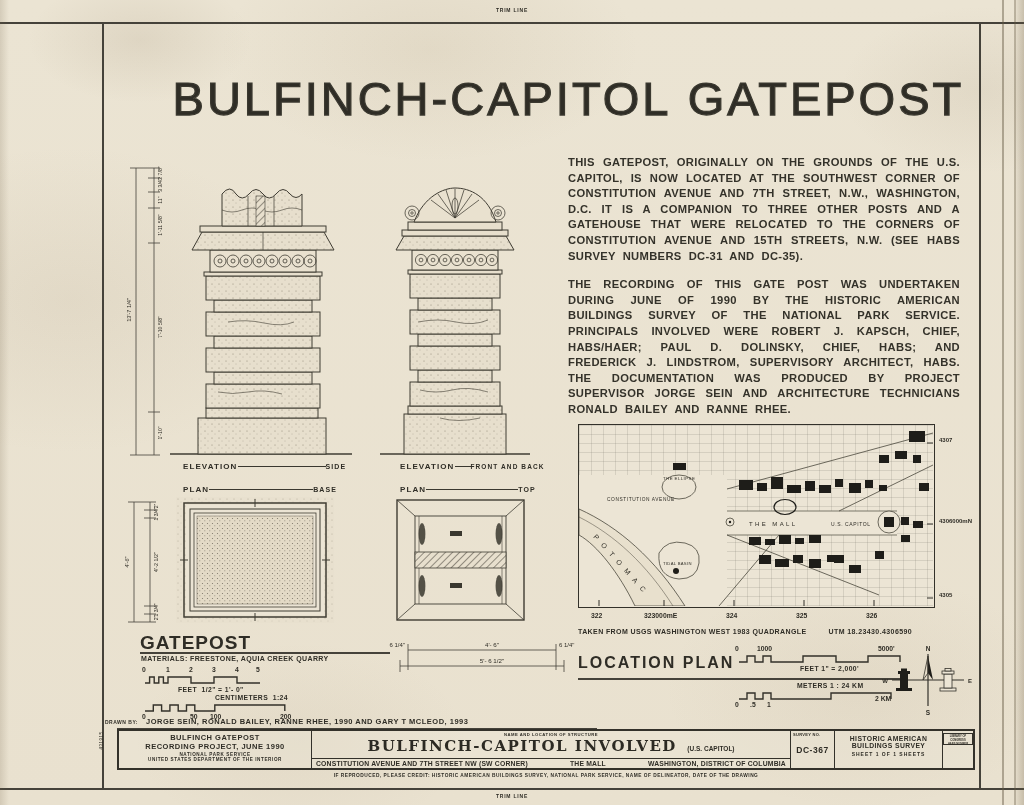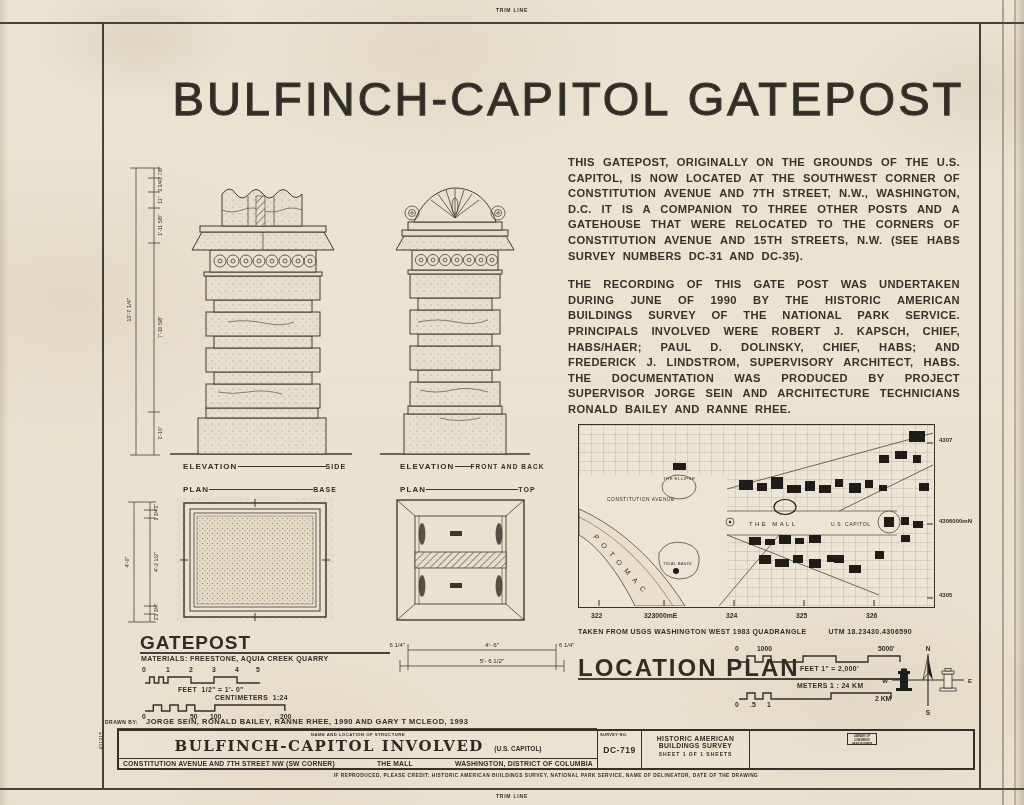--- a/index.html
+++ b/index.html
@@ -395,21 +395,21 @@
   <div class="abs bar-num" style="left:796px;top:612px;">325</div>
   <div class="abs bar-num" style="left:866px;top:612px;">326</div>
   <div class="abs bar-num" style="left:939px;top:437px;font-size:6px;">4307</div>
   <div class="abs bar-num" style="left:939px;top:518px;font-size:6px;">4306000mN</div>
   <div class="abs bar-num" style="left:939px;top:592px;font-size:6px;">4305</div>
   <div class="abs" style="left:578px;top:628px;display:flex;gap:22px;">
     <span class="mini" style="font-size:7px;">TAKEN FROM USGS WASHINGTON WEST 1983 QUADRANGLE</span>
     <span class="mini" style="font-size:7px;">UTM 18.23430.4306590</span>
   </div>
 
-  <div class="abs" style="left:578px;top:654px;font-size:24px;font-weight:bold;letter-spacing:2px;">LOCATION PLAN</div>
+  <div class="abs" style="left:578px;top:654px;font-size:16px;font-weight:bold;letter-spacing:2px;">LOCATION PLAN</div>
   <div class="abs hline" style="left:578px;top:678px;width:327px;height:2px;"></div>
 
   <div class="abs bar-num" style="left:735px;top:645px;">0</div>
   <div class="abs bar-num" style="left:757px;top:645px;">1000</div>
   <div class="abs bar-num" style="left:878px;top:645px;">5000'</div>
   <svg class="abs" style="left:737px;top:653px;" width="165" height="12" viewBox="0 0 165 12">
     <path d="M2,9 h8 v-6 h8 v6 h8 v-6 h8 v6 h32 v-6 h33 v6 h32 v-6 h32 v6" fill="none" stroke="#33312a" stroke-width="1.4"></path>
   </svg>
   <div class="abs mini" style="left:800px;top:665px;">FEET 1" = 2,000'</div>
   <div class="abs mini" style="left:797px;top:682px;">METERS 1 : 24 KM</div>
@@ -446,35 +446,41 @@
     </g>
   </svg>
 
   <div class="abs" style="left:105px;top:717px;display:flex;align-items:baseline;gap:8px;">
     <span class="tiny">DRAWN BY:</span>
     <span style="font-size:7.5px;font-weight:bold;letter-spacing:.5px;">JORGE SEIN, RONALD BAILEY, RANNE RHEE, 1990 AND GARY T MCLEOD, 1993</span>
   </div>
   <div class="abs hline" style="left:117px;top:728px;width:480px;height:1px;"></div>
 
   <div class="abs tb" style="left:117px;top:729px;width:858px;height:41px;">
+    <div class="cell center" style="width:193px;padding-top:2px;">
+      <div style="font-size:7.5px;font-weight:bold;letter-spacing:.5px;">BULFINCH GATEPOST</div>
+      <div style="font-size:7.5px;font-weight:bold;letter-spacing:.5px;">RECORDING PROJECT, JUNE 1990</div>
+      <div style="font-size:4.6px;font-weight:bold;letter-spacing:.6px;margin-top:1px;">NATIONAL PARK SERVICE</div>
+      <div style="font-size:4.6px;font-weight:bold;letter-spacing:.6px;">UNITED STATES DEPARTMENT OF THE INTERIOR</div>
+    </div>
     <div class="cell" style="width:479px;">
       <div class="center" style="font-size:4.2px;font-weight:bold;letter-spacing:.5px;padding-top:1px;">NAME AND LOCATION OF STRUCTURE</div>
       <div class="center" style="margin-top:0;white-space:nowrap;">
         <span style="font-family:'DejaVu Serif',serif;font-weight:bold;font-size:15px;letter-spacing:1.5px;color:#2c2a23;">BULFINCH-CAPITOL INVOLVED</span>
         <span style="font-size:6.5px;font-weight:bold;margin-left:6px;">(U.S. CAPITOL)</span>
       </div>
       <div style="position:absolute;left:0;right:0;bottom:0;border-top:1px solid #33312a;display:flex;justify-content:space-between;padding:1px 4px 1px 4px;">
         <span style="font-size:6.8px;font-weight:bold;letter-spacing:.2px;">CONSTITUTION AVENUE AND 7TH STREET NW (SW CORNER)</span>
         <span style="font-size:6.8px;font-weight:bold;letter-spacing:.2px;">THE MALL</span>
         <span style="font-size:6.8px;font-weight:bold;letter-spacing:.2px;">WASHINGTON, DISTRICT OF COLUMBIA</span>
       </div>
     </div>
     <div class="cell center" style="width:44px;">
       <div style="font-size:4px;font-weight:bold;letter-spacing:.3px;padding-top:1px;text-align:left;padding-left:2px;">SURVEY NO.</div>
-      <div style="font-size:8.5px;font-weight:bold;margin-top:8px;letter-spacing:.5px;">DC-719</div>
+      <div style="font-size:8.5px;font-weight:bold;margin-top:8px;letter-spacing:.5px;">DC-367</div>
     </div>
     <div class="cell center" style="width:108px;padding-top:4px;">
       <div style="font-size:6.8px;font-weight:bold;letter-spacing:.4px;">HISTORIC AMERICAN</div>
       <div style="font-size:6.8px;font-weight:bold;letter-spacing:.4px;">BUILDINGS SURVEY</div>
       <div style="font-size:5px;font-weight:bold;letter-spacing:1px;margin-top:2px;">SHEET 1 OF 1 SHEETS</div>
     </div>
     <div class="cell" style="flex:1;">
       <div style="box-sizing:border-box;border:1px solid #33312a;margin:2px auto 0 auto;width:30px;height:12px;text-align:center;overflow:hidden;">
         <div style="font-size:3px;font-weight:bold;transform:scale(.9);">LIBRARY OF CONGRESS</div>
         <div style="font-size:3px;font-weight:bold;transform:scale(.9);">HABS NUMBER</div>

